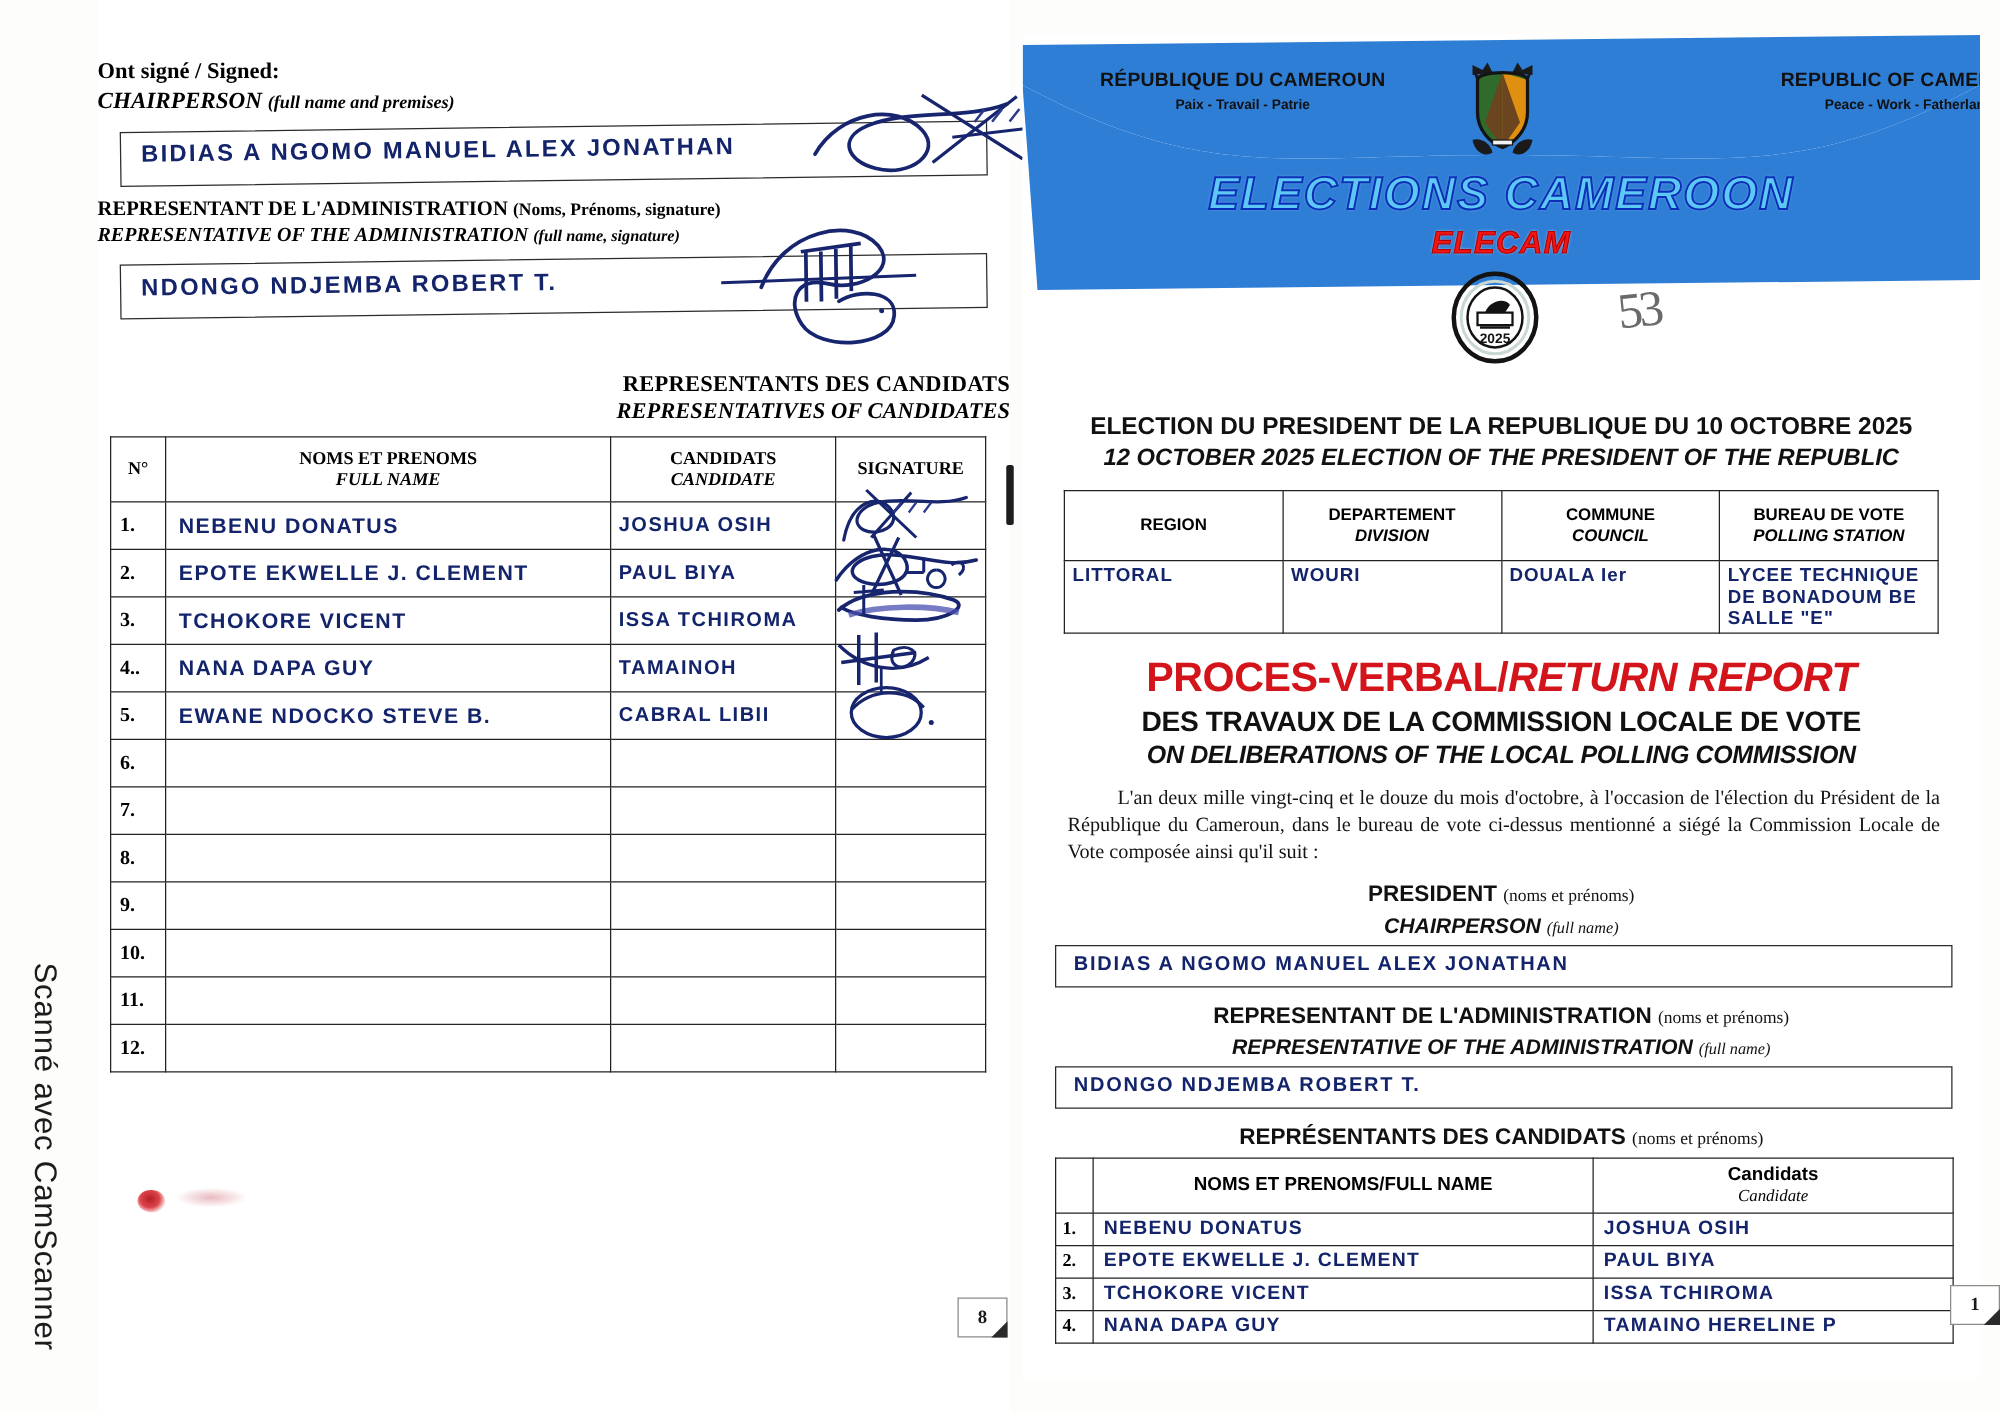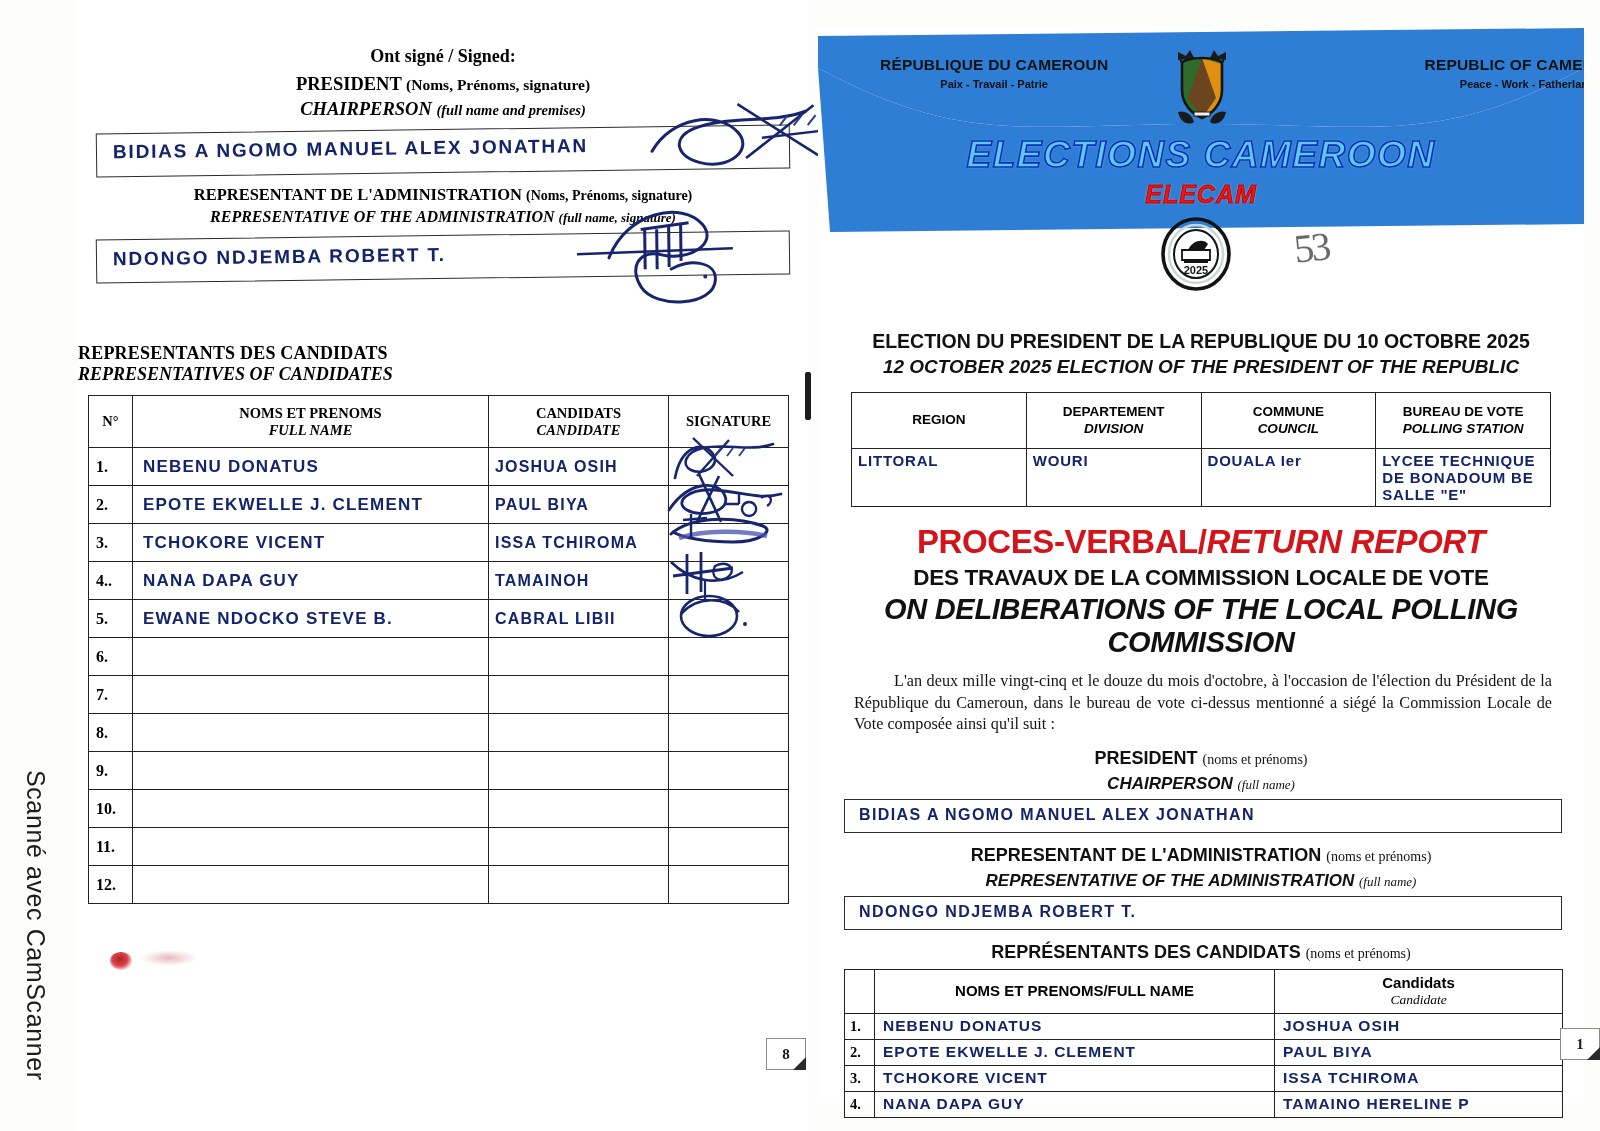--- a/index.html
+++ b/index.html
@@ -29,21 +29,21 @@
     white-space: nowrap;
   }
 
   
   .left-page {
     position: absolute;
     left: 78px; top: 0px;
     width: 730px; height: 1131px;
     background: #ffffff;
   }
-  .lp-head { text-align: center; font-weight: bold; }
+  .lp-head { text-align: left; font-weight: bold; }
   .lp-line1 { margin-top: 46px; font-size: 18px; }
   .lp-line2 { margin-top: 7px; font-size: 18.5px; }
   .lp-line2 .sm { font-size: 15.5px; font-weight: bold; }
   .lp-line3 { margin-top: 4px; font-size: 18.5px; font-style: italic; }
   .lp-line3 .sm { font-size: 14.5px; font-style: italic; font-weight: bold; }
 
   .sigbox {
     position: relative;
     margin: 9px 18px 0 18px;
     height: 44px;
@@ -58,21 +58,21 @@
     font-weight: 600;
     letter-spacing: 1.2px;
     white-space: nowrap;
   }
 
   .lp-line4 { margin-top: 12px; font-size: 16.5px; font-weight: bold; }
   .lp-line4 .sm { font-size: 14px; }
   .lp-line5 { margin-top: 3px; font-size: 16px; font-style: italic; font-weight: bold; }
   .lp-line5 .sm { font-size: 13px; }
 
-  .lp-tabletitle { margin-top: 64px; text-align: left; }
+  .lp-tabletitle { margin-top: 46px; text-align: right; }
   .lp-tabletitle .t1 { font-size: 18px; font-weight: bold; letter-spacing: .2px; }
   .lp-tabletitle .t2 { font-size: 18px; font-weight: bold; font-style: italic; }
 
   table.cand-left {
     margin: 10px 10px 0 10px;
     width: 700px;
     border-collapse: collapse;
     table-layout: fixed;
   }
   table.cand-left th, table.cand-left td {
@@ -236,21 +236,21 @@
   .pv-title .it { font-style: italic; }
   .pv-sub1 {
     margin-top: 4px; text-align: center;
     font-family: "Liberation Sans", sans-serif;
     font-size: 22.5px; font-weight: bold; color: #111;
     letter-spacing: -.3px;
   }
   .pv-sub2 {
     margin-top: 2px; text-align: center;
     font-family: "Liberation Sans", sans-serif;
-    font-size: 29px; font-weight: bold; font-style: italic; color: #111;
+    font-size: 20px; font-weight: bold; font-style: italic; color: #111;
     letter-spacing: -.3px;
   }
 
   .body-text {
     margin: 12px 32px 0 36px;
     font-size: 16.2px;
     line-height: 1.33;
     text-align: justify;
     color: #141414;
   }
@@ -305,24 +305,20 @@
 <div id="page">
 
   <div class="watermark">Scanné avec CamScanner</div>
 
   <div class="left-page">
 
     <div class="lp-head lp-line1">
       <span>Ont signé / Signed:</span>
     </div>
 
-    <div class="lp-head lp-line2">
-      <span>PRESIDENT</span>
-      <span class="sm">(Noms, Prénoms, signature)</span>
-    </div>
     <div class="lp-head lp-line3">
       <span>CHAIRPERSON</span>
       <span class="sm">(full name and premises)</span>
     </div>
 
     <div class="sigbox skew">
       <span class="hw" style="position:absolute;left:16px;top:7px;font-size:19px;letter-spacing:1.8px;">BIDIAS A NGOMO MANUEL ALEX JONATHAN</span>
       <svg width="200" height="100" viewBox="0 0 200 100" style="position:absolute;left:545px;top:-28px;">
         <path d="M10,52 C30,18 76,12 96,34 C112,52 86,72 58,64 C36,58 28,40 52,30 C84,17 132,26 164,14" stroke="#17246e" stroke-width="3" fill="none" stroke-linecap="round"></path>
         <path d="M96,6 L176,58 M172,8 L104,60" stroke="#17246e" stroke-width="2.6" fill="none"></path>

